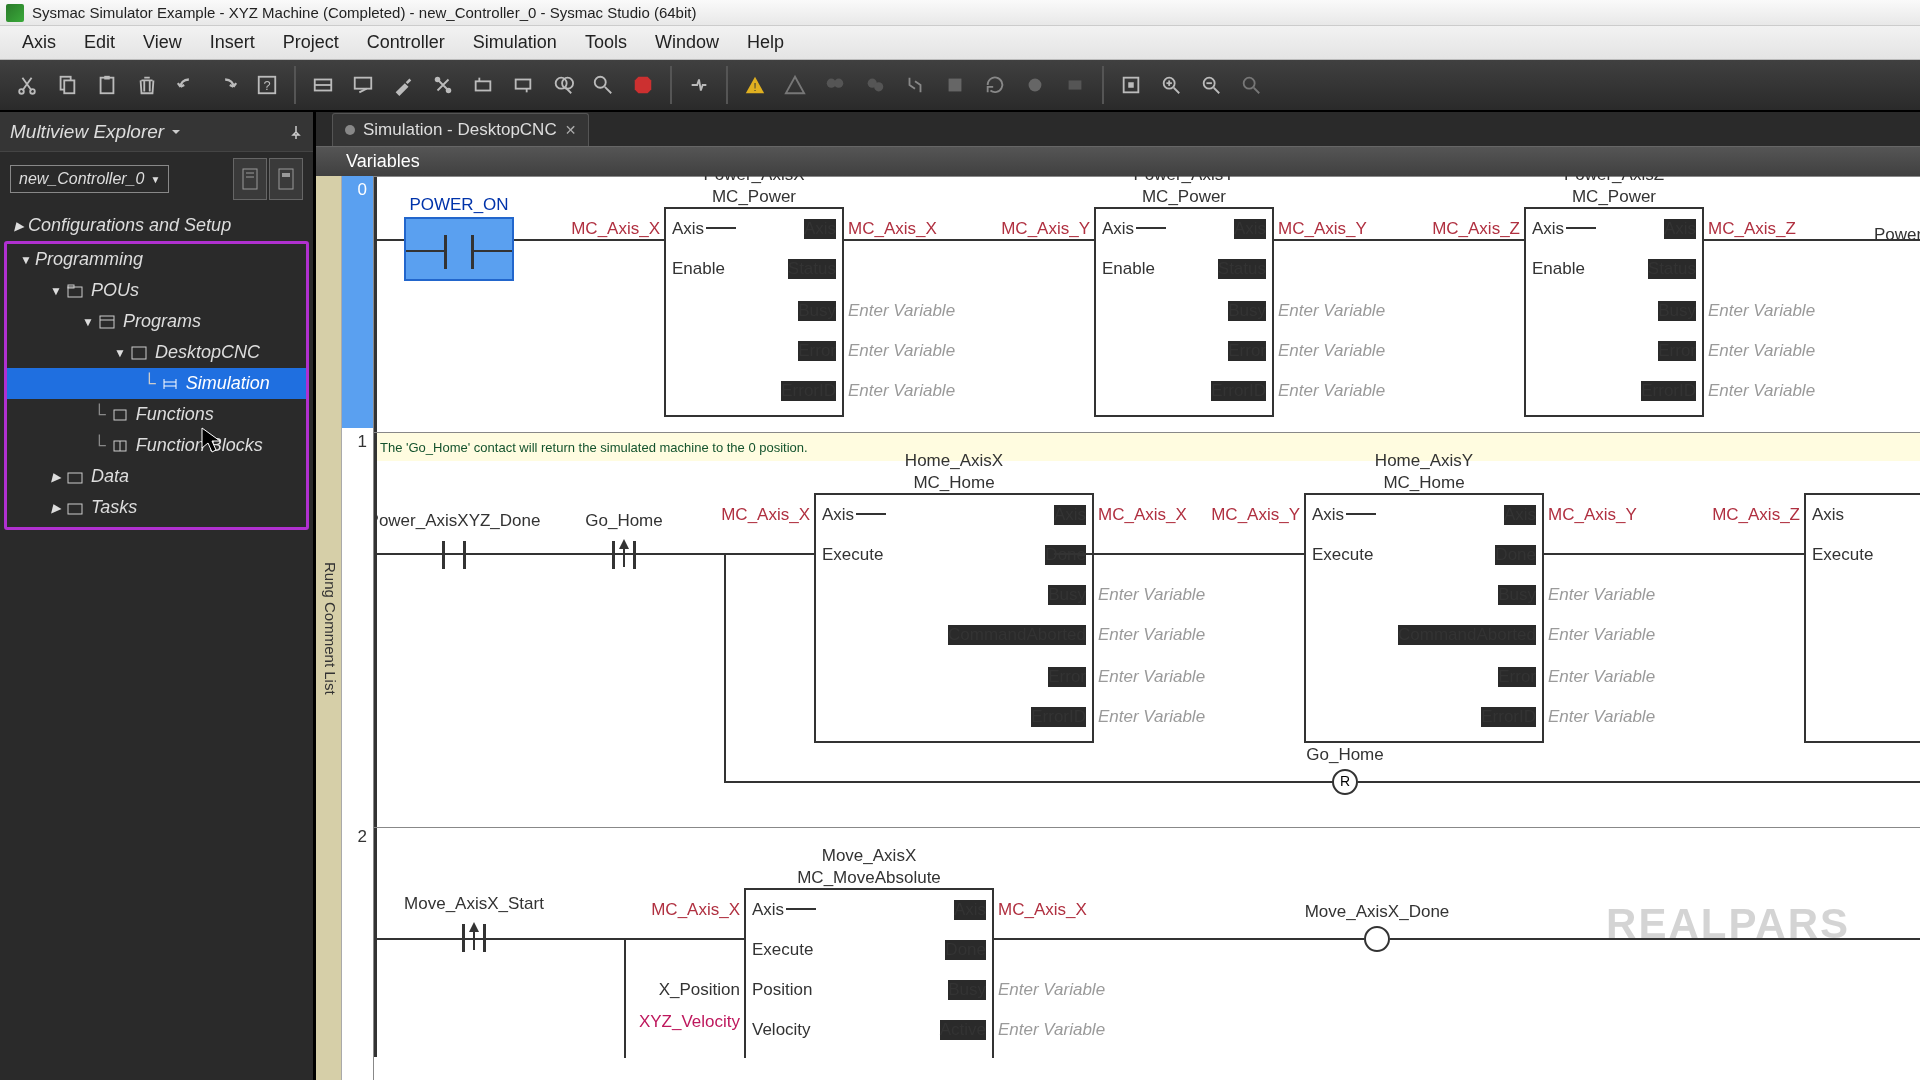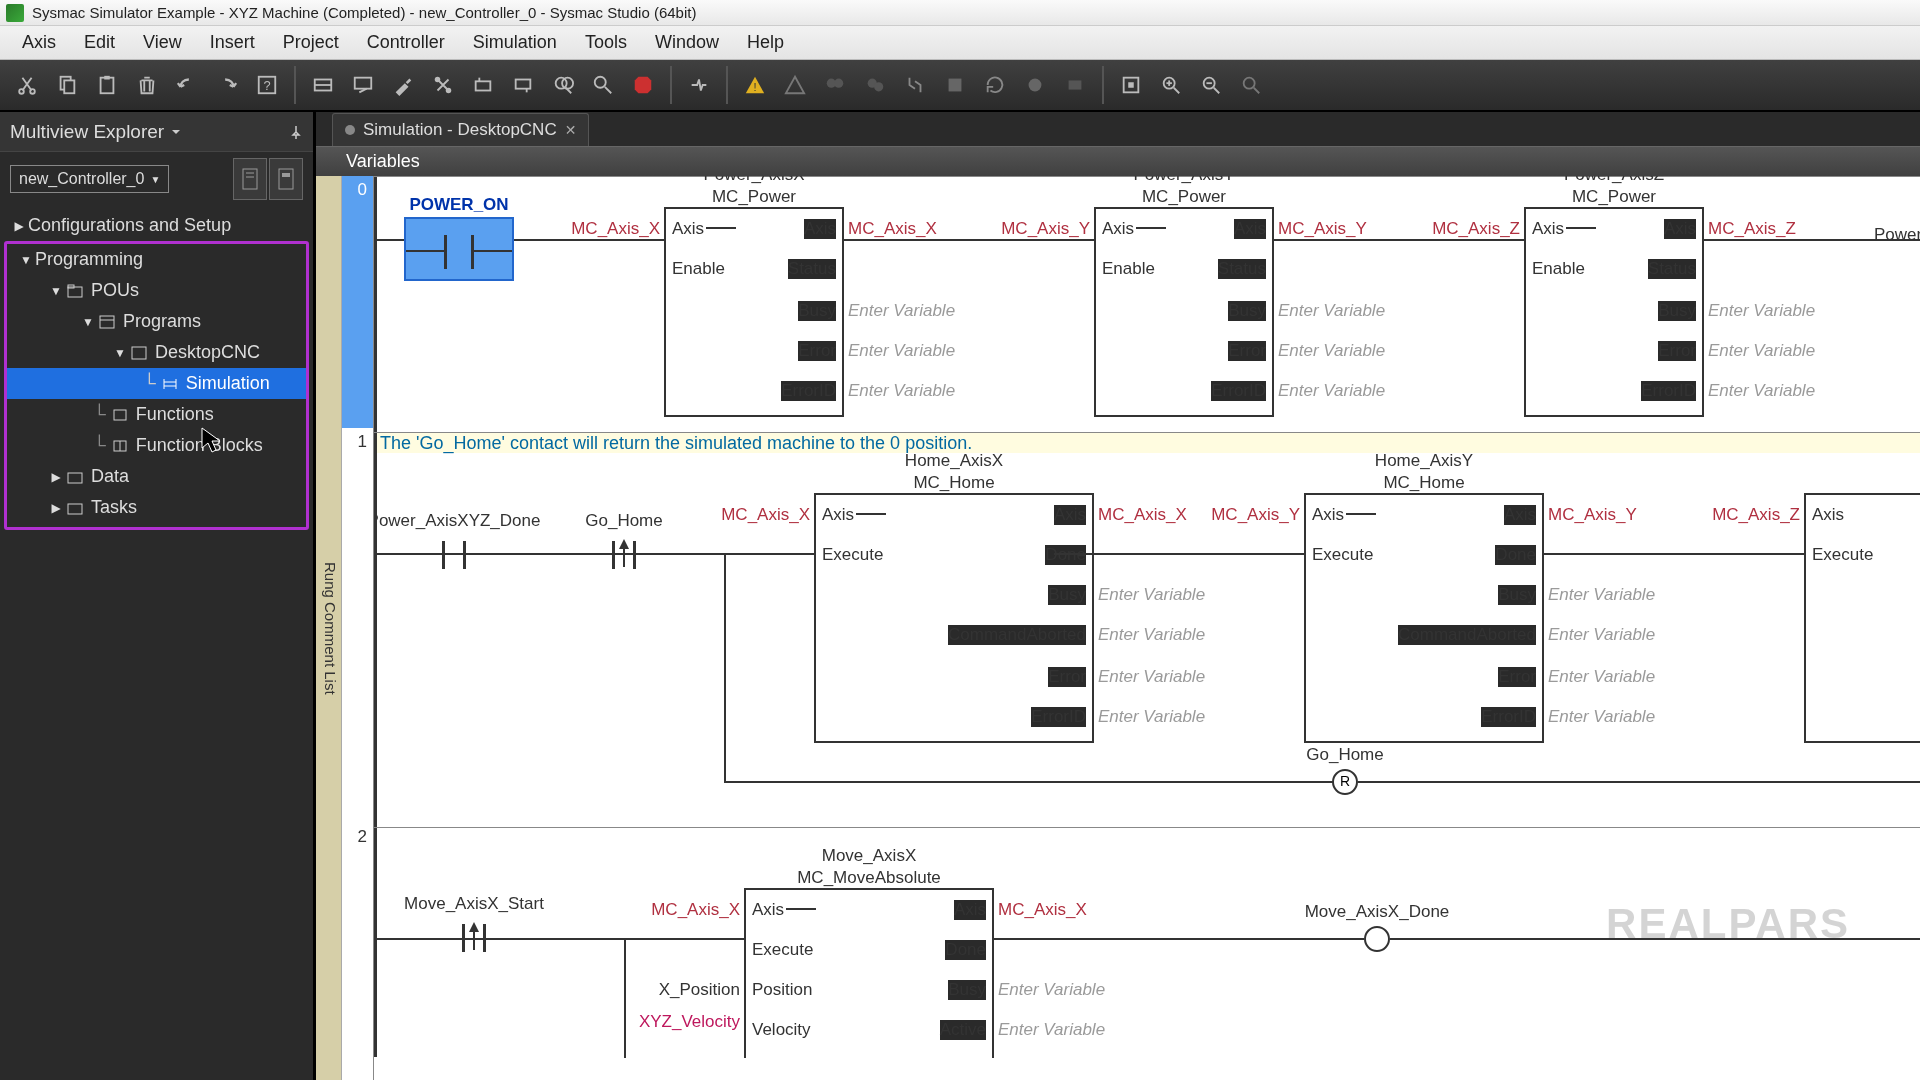--- a/index.html
+++ b/index.html
@@ -17,21 +17,21 @@
 
 .toolbar { height: 52px; background: linear-gradient(#404040,#2a2a2a); display: flex; align-items: center; padding: 0 8px; gap: 2px; border-bottom: 2px solid #000; }
 .tool-btn { width: 38px; height: 38px; display: flex; align-items: center; justify-content: center; cursor: pointer; border-radius: 2px; }
 .tool-sep { width: 2px; height: 38px; background: #555; margin: 0 6px; }
 .tool-icon { width: 22px; height: 22px; }
 
 
 .main { display: flex; height: calc(100% - 112px); }
 
 
-.left-panel { width: 316px; background: #2a2a2a; border-right: 3px solid #000; display: flex; flex-direction: column; }
+.left-panel { width: 316px; background: #2a2a2a; border-right: 3px solid #000; display: flex; flex-direction: column; font-style: italic; }
 .panel-header { height: 40px; background: #353535; display: flex; align-items: center; padding: 0 10px; color: #ddd; font-size: 19px; border-bottom: 1px solid #444; }
 .panel-header .pin-icon { margin-left: auto; width: 14px; height: 14px; }
 .panel-header .dropdown-icon { width: 12px; height: 12px; margin-left: 6px; margin-right: 8px; }
 .controller-row { display: flex; align-items: center; padding: 6px 10px; gap: 8px; }
 .controller-select { background: #2a2a2a; color: #ddd; border: 1px solid #888; padding: 4px 8px; font-size: 16px; position: relative; display: flex; align-items: center; }
 .controller-select .caret { margin-left: 6px; font-size: 10px; }
 .controller-icons { margin-left: auto; display: flex; gap: 2px; }
 .ci-box { width: 34px; height: 42px; background: #3a3a3a; border: 1px solid #666; display: flex; align-items: center; justify-content: center; }
 
 
@@ -60,34 +60,34 @@
 .rung-comment-strip { width: 26px; background: #d6cfa8; writing-mode: vertical-rl; text-orientation: mixed; text-align: center; font-size: 15px; padding: 10px 2px; color: #333; border-right: 1px solid #aaa; }
 .rung-num-col { width: 32px; background: #fff; border-right: 1px solid #888; }
 .rung-num-col .num { text-align: right; padding: 4px 6px; font-size: 17px; color: #333; }
 .ladder { flex: 1; position: relative; overflow: hidden; background: #fff; }
 
 
 .rung { position: relative; border-top: 1px solid #888; }
 .rung.r0 { height: 256px; }
 .rung.r1 { height: 395px; }
 .rung.r2 { height: 230px; }
-.rung-comment { position: absolute; top: 0; left: 0; right: 0; height: 20px; background: #fffce0; color: #0369a1; font-size: 18px; padding: 2px 6px; display: flex; align-items: center; }
+.rung-comment { position: absolute; top: 0; left: 0; right: 0; height: 28px; background: #fffce0; color: #14532d; font-size: 13px; padding: 2px 6px; display: flex; align-items: center; }
 
 
 .rail { position: absolute; top: 0; bottom: 0; width: 3px; background: #333; left: 0; }
 .hline { position: absolute; height: 2px; background: #333; }
 .vline { position: absolute; width: 2px; background: #333; }
 .contact { position: absolute; width: 80px; height: 42px; }
 .contact .cname { position: absolute; top: -22px; left: 50%; transform: translateX(-50%); white-space: nowrap; font-size: 17px; color: #333; }
 .contact .bar-l, .contact .bar-r { position: absolute; top: 8px; width: 3px; height: 28px; background: #333; }
 .contact .bar-l { left: 28px; } .contact .bar-r { right: 28px; }
 .contact .arrow-up { position: absolute; left: 50%; top: 6px; transform: translateX(-50%); width: 0; height: 0; border-left: 5px solid transparent; border-right: 5px solid transparent; border-bottom: 10px solid #333; }
 .contact .arrow-line { position: absolute; left: 50%; top: 14px; transform: translateX(-50%); width: 2px; height: 20px; background: #333; }
 .contact.active { background: #5aa0f0; border: 2px solid #2266cc; }
-.contact.active .cname { top: -24px; color: #0033aa; font-weight: 700; }
+.contact.active .cname { top: -24px; color: #0033aa; font-weight: 400; }
 
 .coil { position: absolute; width: 26px; height: 26px; border: 2px solid #333; border-radius: 50%; background: #fff; }
 .coil .cname { position: absolute; top: -26px; left: 50%; transform: translateX(-50%); white-space: nowrap; font-size: 17px; color: #333; }
 .coil .r-text { position: absolute; top: 2px; left: 0; right: 0; text-align: center; font-size: 14px; }
 
 
 .fb { position: absolute; border: 2px solid #333; background: #fff; }
 .fb .fb-inst { position: absolute; top: -44px; left: 0; right: 0; text-align: center; font-size: 17px; color: #333; }
 .fb .fb-type { position: absolute; top: -22px; left: 0; right: 0; text-align: center; font-size: 17px; color: #333; }
 .fb .pin { position: absolute; font-size: 17px; color: #333; white-space: nowrap; }

